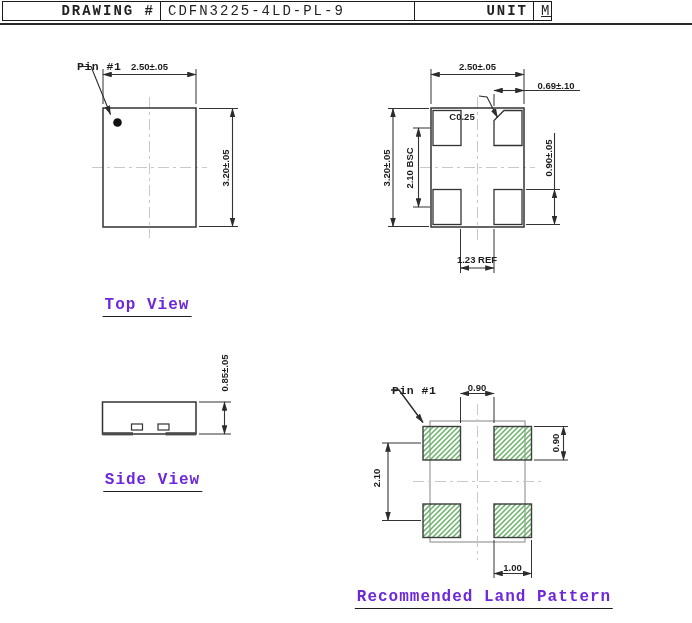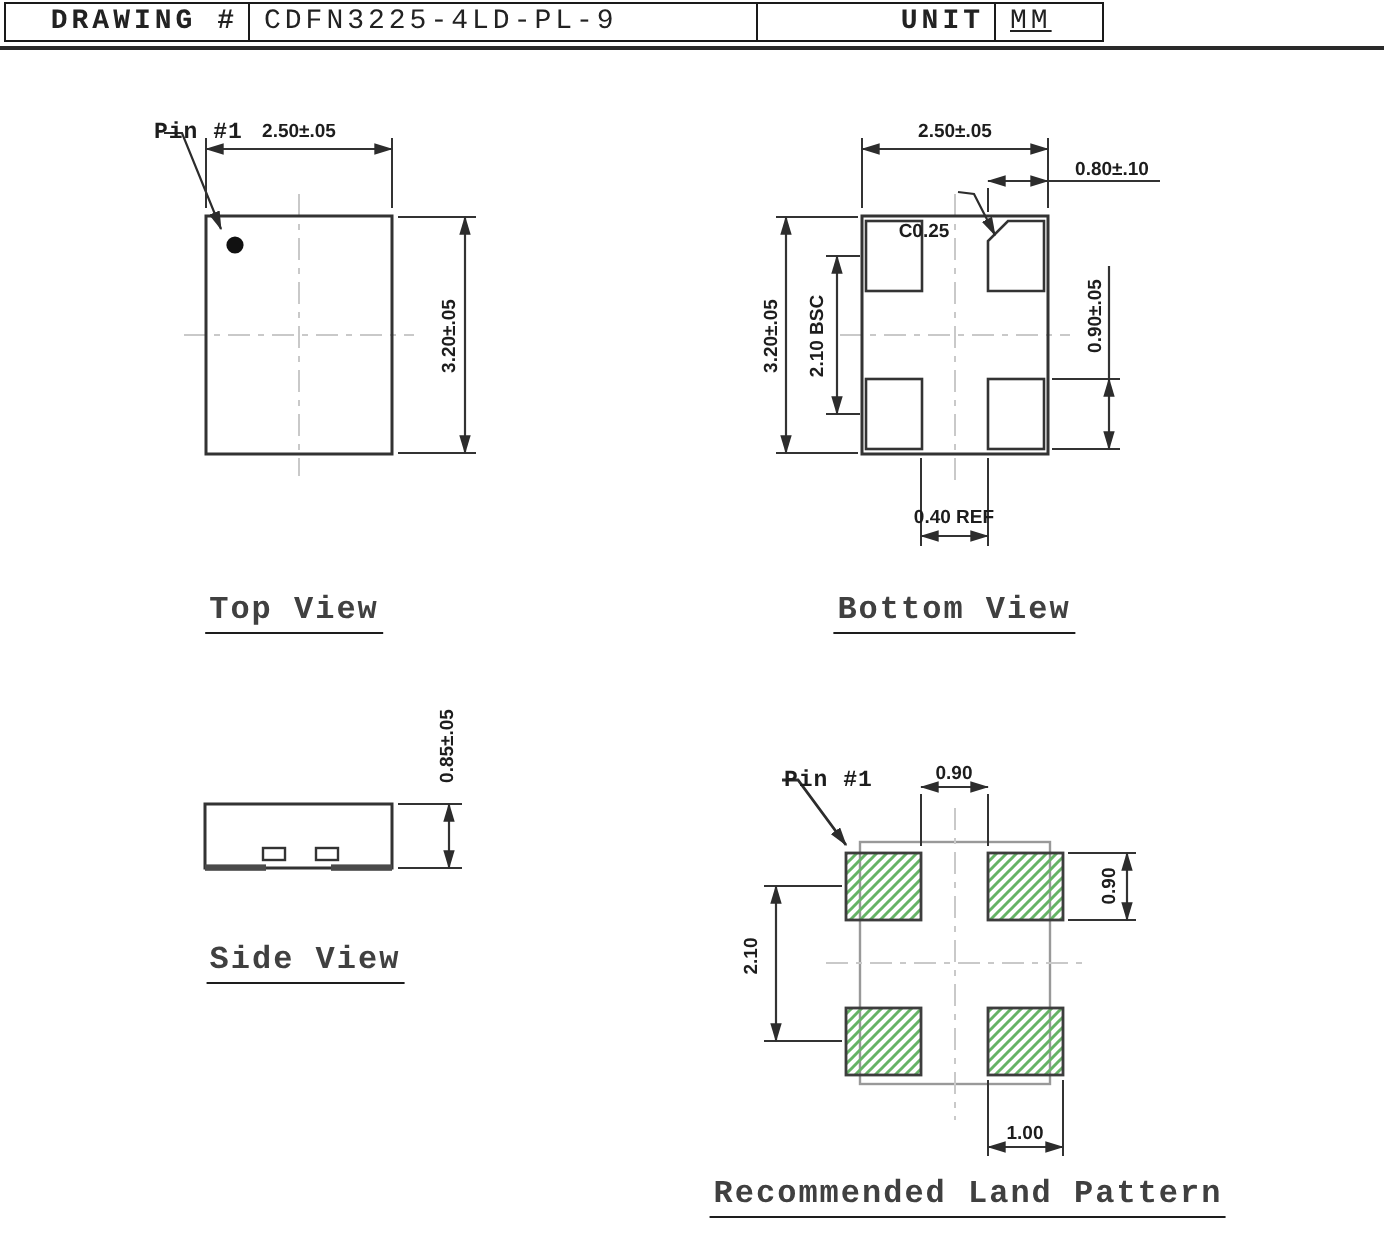--- a/index.html
+++ b/index.html
@@ -5,21 +5,21 @@
   html,body{margin:0;padding:0;background:#fff;}
   #stage{
     position:relative;width:692px;height:623px;background:#ffffff;overflow:hidden;
     font-family:"Liberation Sans",sans-serif;color:#222;
   }
   
   .tblock{
     position:absolute;left:2px;top:1px;width:550px;height:20px;
     border:1.8px solid #1a1a1a;display:flex;box-sizing:border-box;
     font-family:"Liberation Mono","DejaVu Sans Mono",monospace;font-size:14px;
-    letter-spacing:2px;align-items:center;background:#fff;
+    letter-spacing:2px;align-items:center;background:#fff;padding-left:36px;
   }
   .tblock .cell{height:100%;display:flex;align-items:center;box-sizing:border-box;white-space:nowrap;overflow:hidden;}
   .tblock .c1{width:121px;justify-content:flex-end;padding-right:5px;font-weight:bold;}
   .tblock .c2{width:254px;border-left:1.8px solid #1a1a1a;padding-left:7px;}
   .tblock .c3{width:119px;border-left:1.8px solid #1a1a1a;justify-content:flex-end;padding-right:5px;font-weight:bold;}
   .tblock .c4{flex:1;border-left:1.8px solid #1a1a1a;padding-left:7px;text-decoration:underline;}
   .hrule{position:absolute;left:0;top:23px;width:692px;height:1.6px;background:#2a2a2a;}
   
   .hdim,.vdim{
     position:absolute;font-size:9.5px;font-weight:bold;white-space:nowrap;color:#1d1d1d;
@@ -27,21 +27,21 @@
   }
   .hdim{transform:translate(-50%,-50%);}
   .vdim{transform:translate(-50%,-50%) rotate(-90deg);}
   .pinlab{
     position:absolute;font-family:"Liberation Mono","DejaVu Sans Mono",monospace;
     font-weight:bold;font-size:11.5px;white-space:nowrap;color:#1d1d1d;letter-spacing:0.5px;padding-left:44px;
   }
   .vtitle{
     position:absolute;transform:translateX(-50%);
     font-family:"Liberation Mono","DejaVu Sans Mono",monospace;font-weight:bold;font-size:16px;
-    letter-spacing:1px;white-space:nowrap;color:#404040;
+    letter-spacing:1px;white-space:nowrap;color:#6d28d9;
     border-bottom:1.6px solid #1d1d1d;padding:0 2px 2px 2px;
   }
   svg{position:absolute;left:0;top:0;}
 </style>
 </head>
 <body>
 
 <div id="stage">
 
   <div class="tblock">
@@ -163,27 +163,26 @@
       <line x1="494" y1="573.5" x2="531.5" y2="573.5" stroke="#333" stroke-width="1.1" marker-start="url(#ar)" marker-end="url(#ar)"></line>
     </g>
   </svg>
 
   <div class="pinlab" style="left:33px;top:60px;">Pin #1</div>
   <div class="hdim" style="left:149.5px;top:66px;">2.50±.05</div>
   <div class="vdim" style="left:225px;top:167.5px;">3.20±.05</div>
   <div class="vtitle" style="left:147px;top:296px;">Top View</div>
 
   <div class="hdim" style="left:477.5px;top:66px;">2.50±.05</div>
-  <div class="hdim" style="left:556px;top:85px;">0.80±.10</div>
+  <div class="hdim" style="left:556px;top:85px;">0.69±.10</div>
   <div class="hdim" style="left:462px;top:95px;margin-top:21px;">C0.25</div>
   <div class="vdim" style="left:386px;top:167.5px;">3.20±.05</div>
   <div class="vdim" style="left:408.5px;top:168px;">2.10 BSC</div>
   <div class="vdim" style="left:548px;top:158px;">0.90±.05</div>
-  <div class="hdim" style="left:477px;top:259px;">0.40 REF</div>
-  <div class="vtitle" style="left:477px;top:296px;">Bottom View</div>
+  <div class="hdim" style="left:477px;top:259px;">1.23 REF</div>
 
   <div class="vdim" style="left:224px;top:373px;">0.85±.05</div>
   <div class="vtitle" style="left:152.5px;top:471px;">Side View</div>
 
   <div class="pinlab" style="left:348px;top:384px;">Pin #1</div>
   <div class="hdim" style="left:477px;top:387px;">0.90</div>
   <div class="vdim" style="left:555px;top:443px;">0.90</div>
   <div class="vdim" style="left:376px;top:477.5px;">2.10</div>
   <div class="hdim" style="left:512.5px;top:567px;">1.00</div>
   <div class="vtitle" style="left:484px;top:588px;">Recommended Land Pattern</div>

